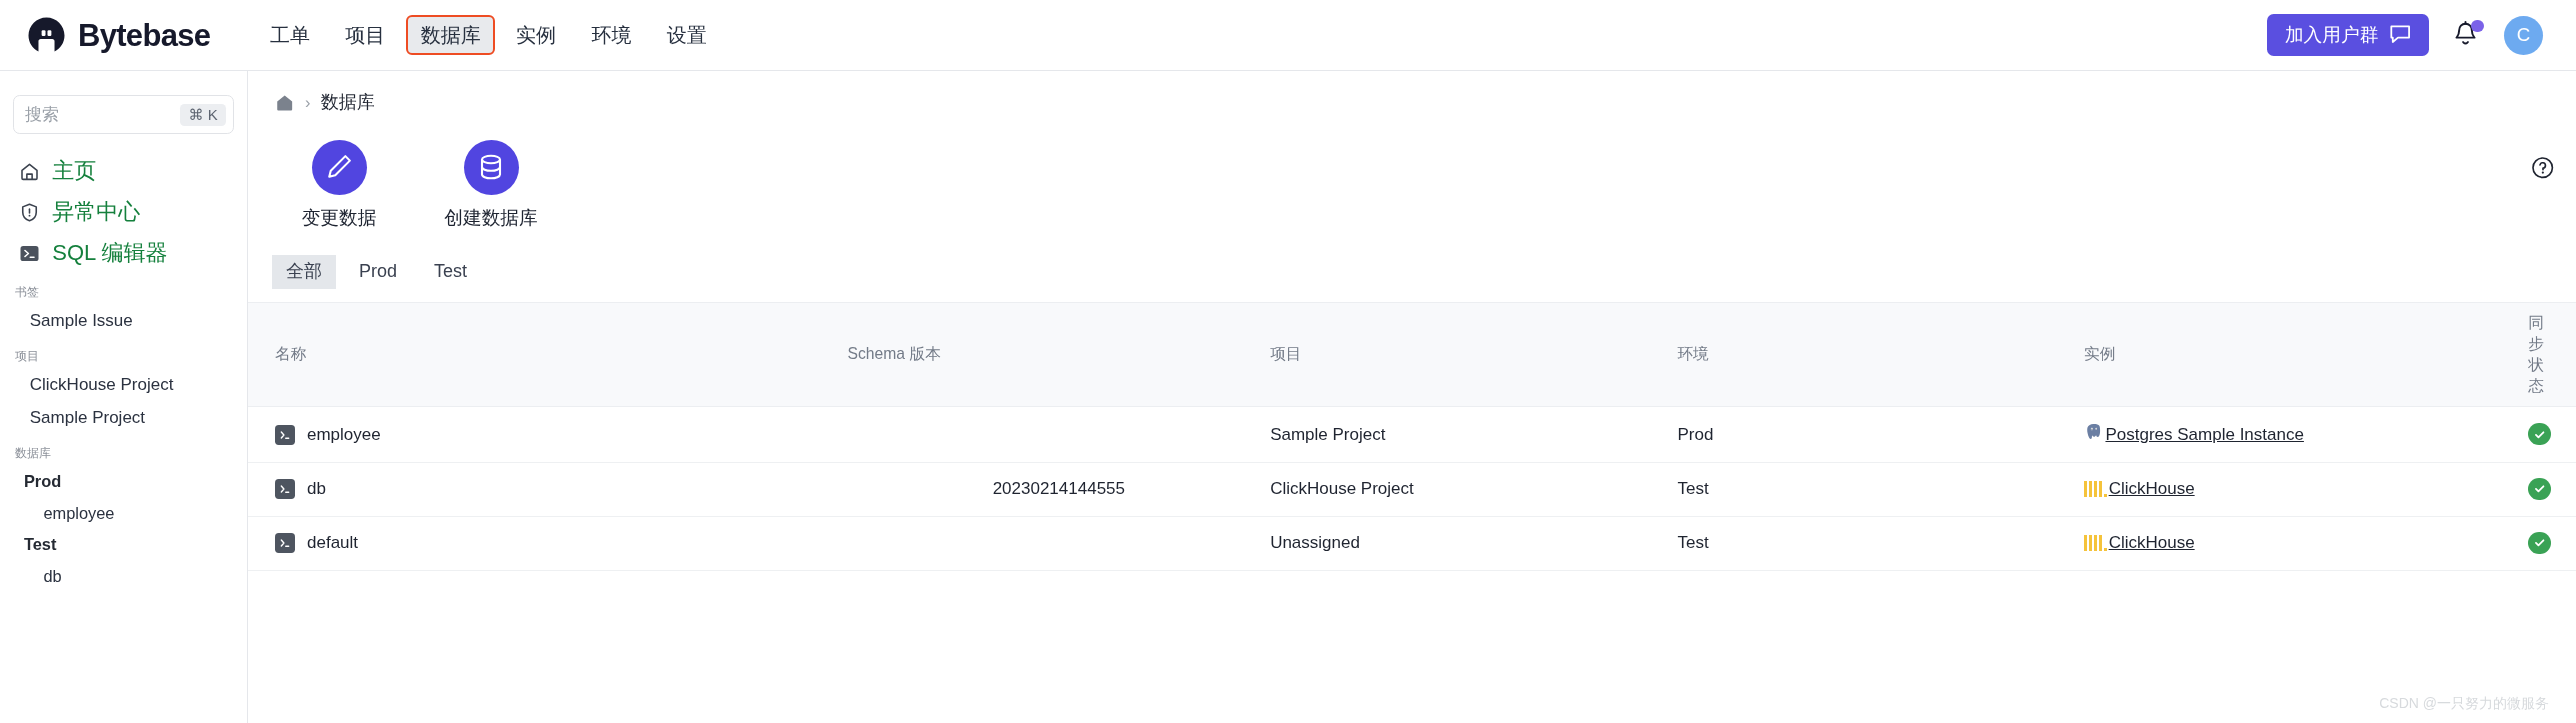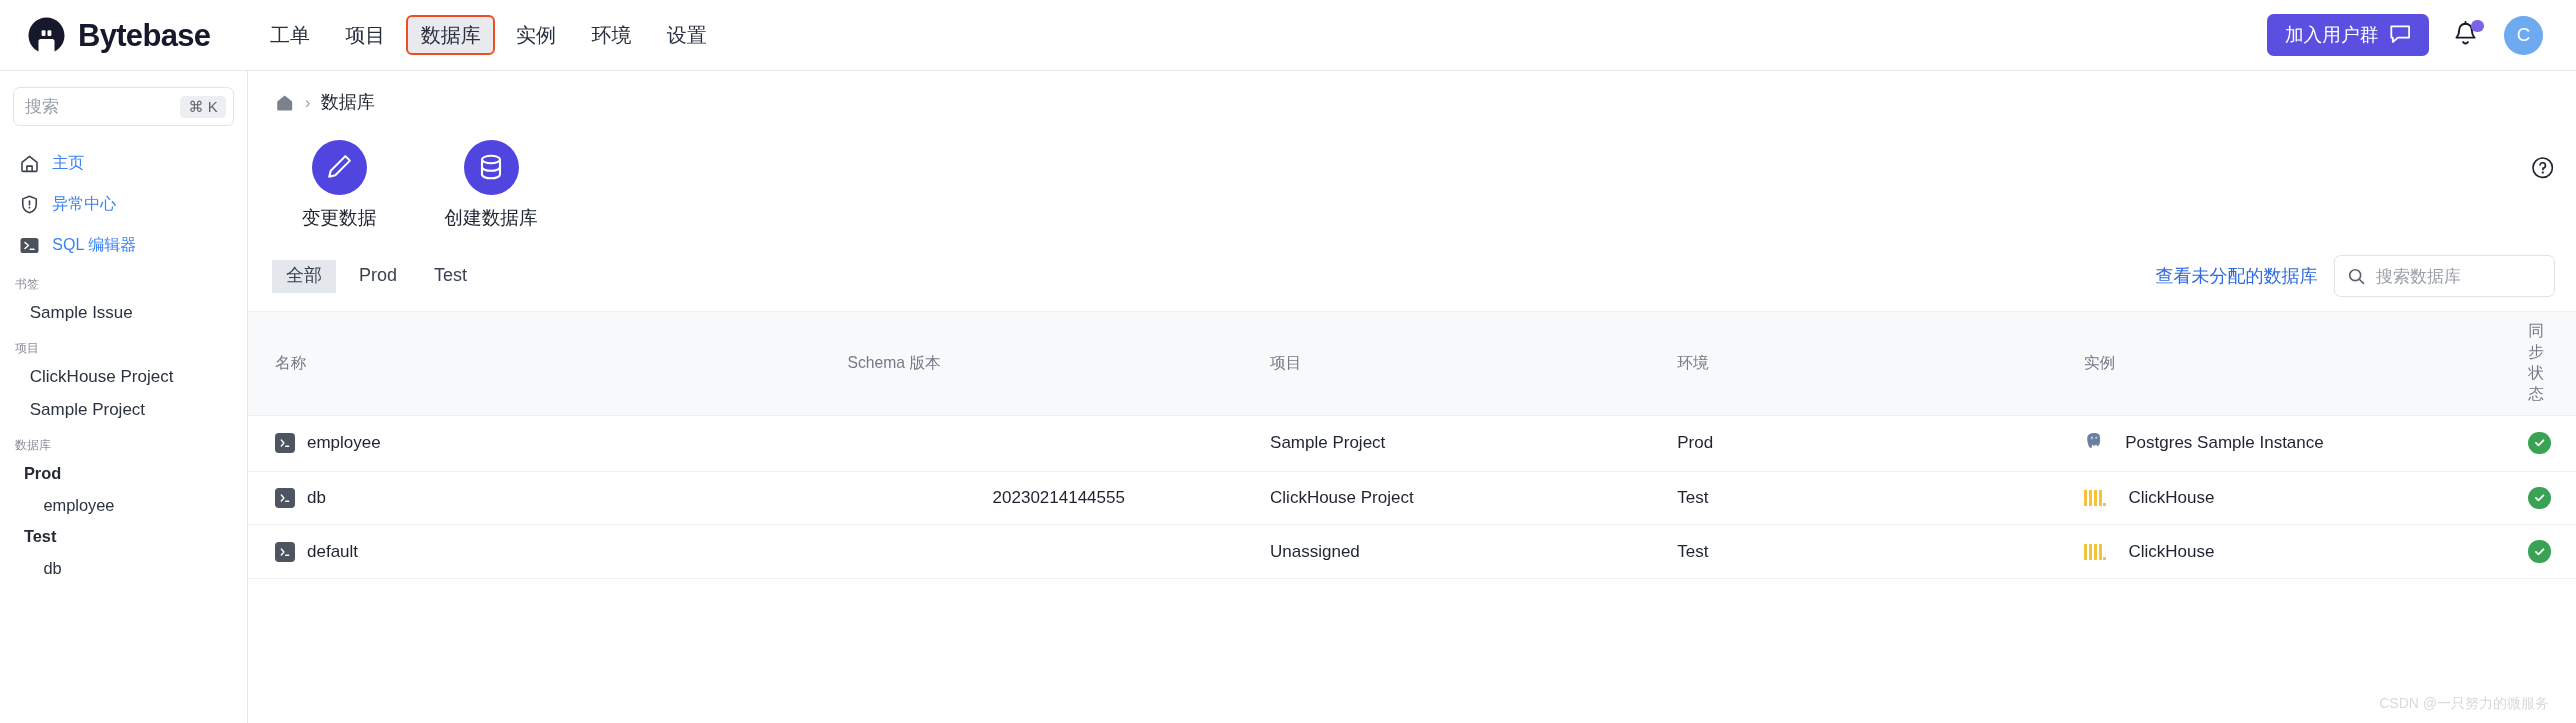--- a/index.html
+++ b/index.html
@@ -59,31 +59,31 @@
   
   .sidebar {
     width: 248px; flex: 0 0 248px;
     border-right: 0.7px solid #e5e7eb;
     padding: 16.4px 13.4px 0 13.4px;
     background: #fff;
   }
   .searchbox {
     height: 39px; border: 0.7px solid #e1e3e7; border-radius: 6.7px;
     display: flex; align-items: center; padding: 0 6.7px 0 10.5px;
-    cursor: text; margin-bottom: 16.4px;
+    cursor: text; margin-bottom: 16.4px; margin-top: 8px;
   }
   .searchbox .ph { font-size: 17px; color: #9aa0a8; flex: 1; }
   .kbd {
     background: #eceef1; color: #5d6470; border-radius: 4.5px;
     font-size: 15px; padding: 3.7px 8.2px; line-height: 1;
   }
   .side-item {
     display: flex; align-items: center; gap: 12px;
     height: 41px; padding-left: 4.5px; border-radius: 6px;
-    font-size: 16px; color: #3b82f6; cursor: pointer;
+    font-size: 22px; color: #15803d; cursor: pointer;
   }
   .side-ico { width: 22.4px; height: 22.4px; flex: 0 0 22.4px; display:flex; align-items:center; justify-content:center;}
   .side-group-label {
     font-size: 12px; color: #8b9099; margin: 10.5px 0 3px 1.5px;
   }
   .side-sub {
     font-size: 17px; color: #2b3240; padding: 6.7px 0 6.7px 16.4px;
     cursor: pointer; border-radius: 4.5px;
   }
   .side-env {
@@ -150,21 +150,21 @@
   .c-proj { width: 411px; }
   .c-env  { width: 411px; }
   .c-inst { width: 448px; }
   .c-sync { text-align: right; padding-right: 25.4px !important; }
   th.c-sync { padding-right: 25.4px !important; }
   .name-cell { display: flex; align-items: center; gap: 12px; }
   .db-ico {
     width: 20px; height: 20px; flex: 0 0 20px; border-radius: 3.7px;
     background: #4e5560; display: flex; align-items: center; justify-content: center;
   }
-  .inst-cell { display: flex; align-items: center; gap: 22px; }
+  .inst-cell { display: flex; align-items: center; gap: 2px; text-decoration: underline; }
   .ch-ico { display: flex; align-items: flex-end; gap: 1.9px; height: 16.4px; }
   .ch-bar { width: 3px; background: #f5c33b; }
   .ch-dot { width: 3px; height: 3px; background: #f5c33b; align-self: flex-end; }
   .sync-ok {
     display: inline-flex; width: 22.4px; height: 22.4px; border-radius: 50%;
     background: #3aa255; align-items: center; justify-content: center;
   }
 
   .watermark {
     position: absolute; right: 27px; bottom: 10.5px;
@@ -306,30 +306,20 @@
         </span>
         <span class="card-label">创建数据库</span>
       </div>
     </div>
 
     <div class="filterbar">
       <div class="chip active">全部</div>
       <div class="chip">Prod</div>
       <div class="chip">Test</div>
 
-      <div class="filter-right">
-        <span class="link-blue">查看未分配的数据库</span>
-        <div class="search-db">
-          <svg width="19.4" height="19.4" viewBox="0 0 26 26">
-            <circle cx="11" cy="11" r="7.3" fill="none" stroke="#5d6470" stroke-width="2.2"></circle>
-            <path d="M16.4 16.4L22 22" stroke="#5d6470" stroke-width="2.2" stroke-linecap="round"></path>
-          </svg>
-          <span class="ph">搜索数据库</span>
-        </div>
-      </div>
     </div>
 
     <table class="grid">
       <thead>
         <tr>
           <th class="c-name">名称</th>
           <th class="c-ver">Schema 版本</th>
           <th class="c-proj">项目</th>
           <th class="c-env">环境</th>
           <th class="c-inst">实例</th>

